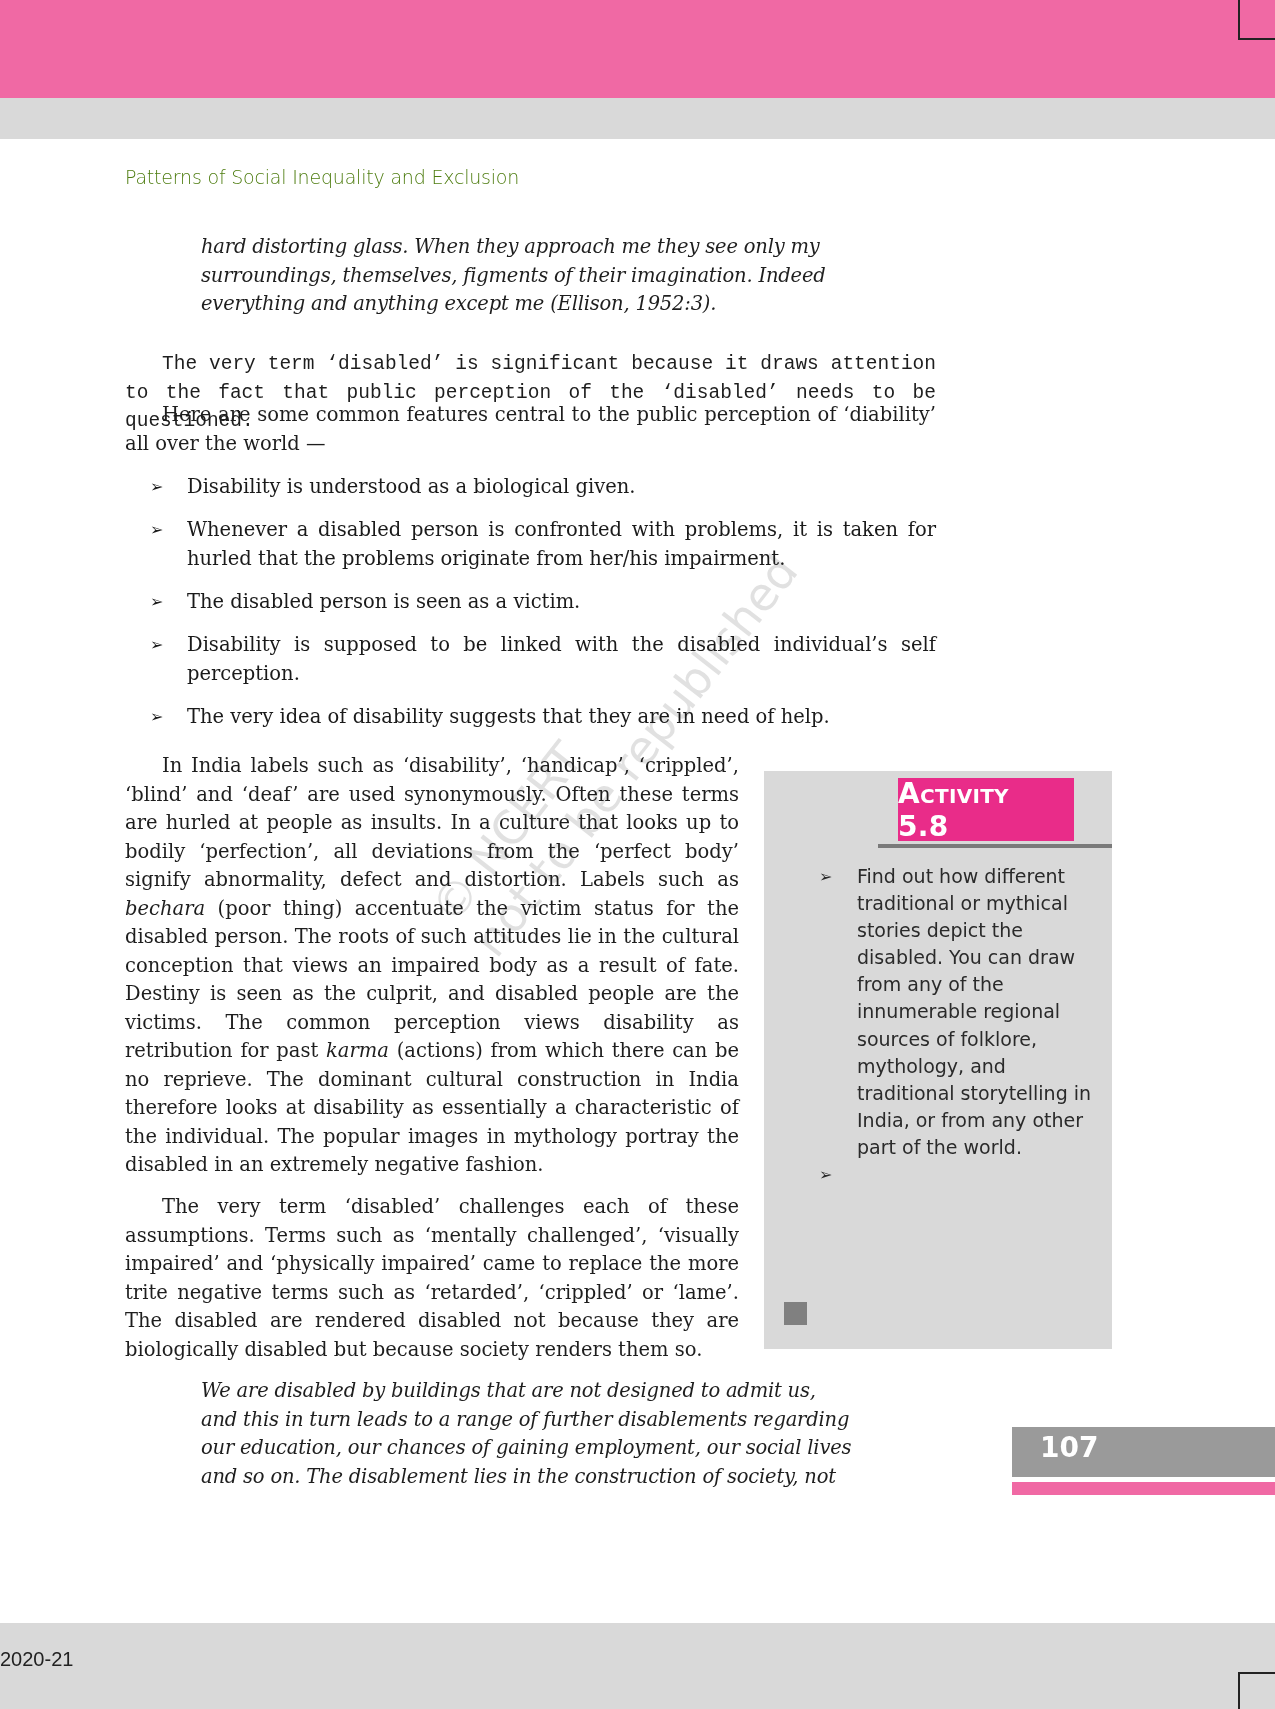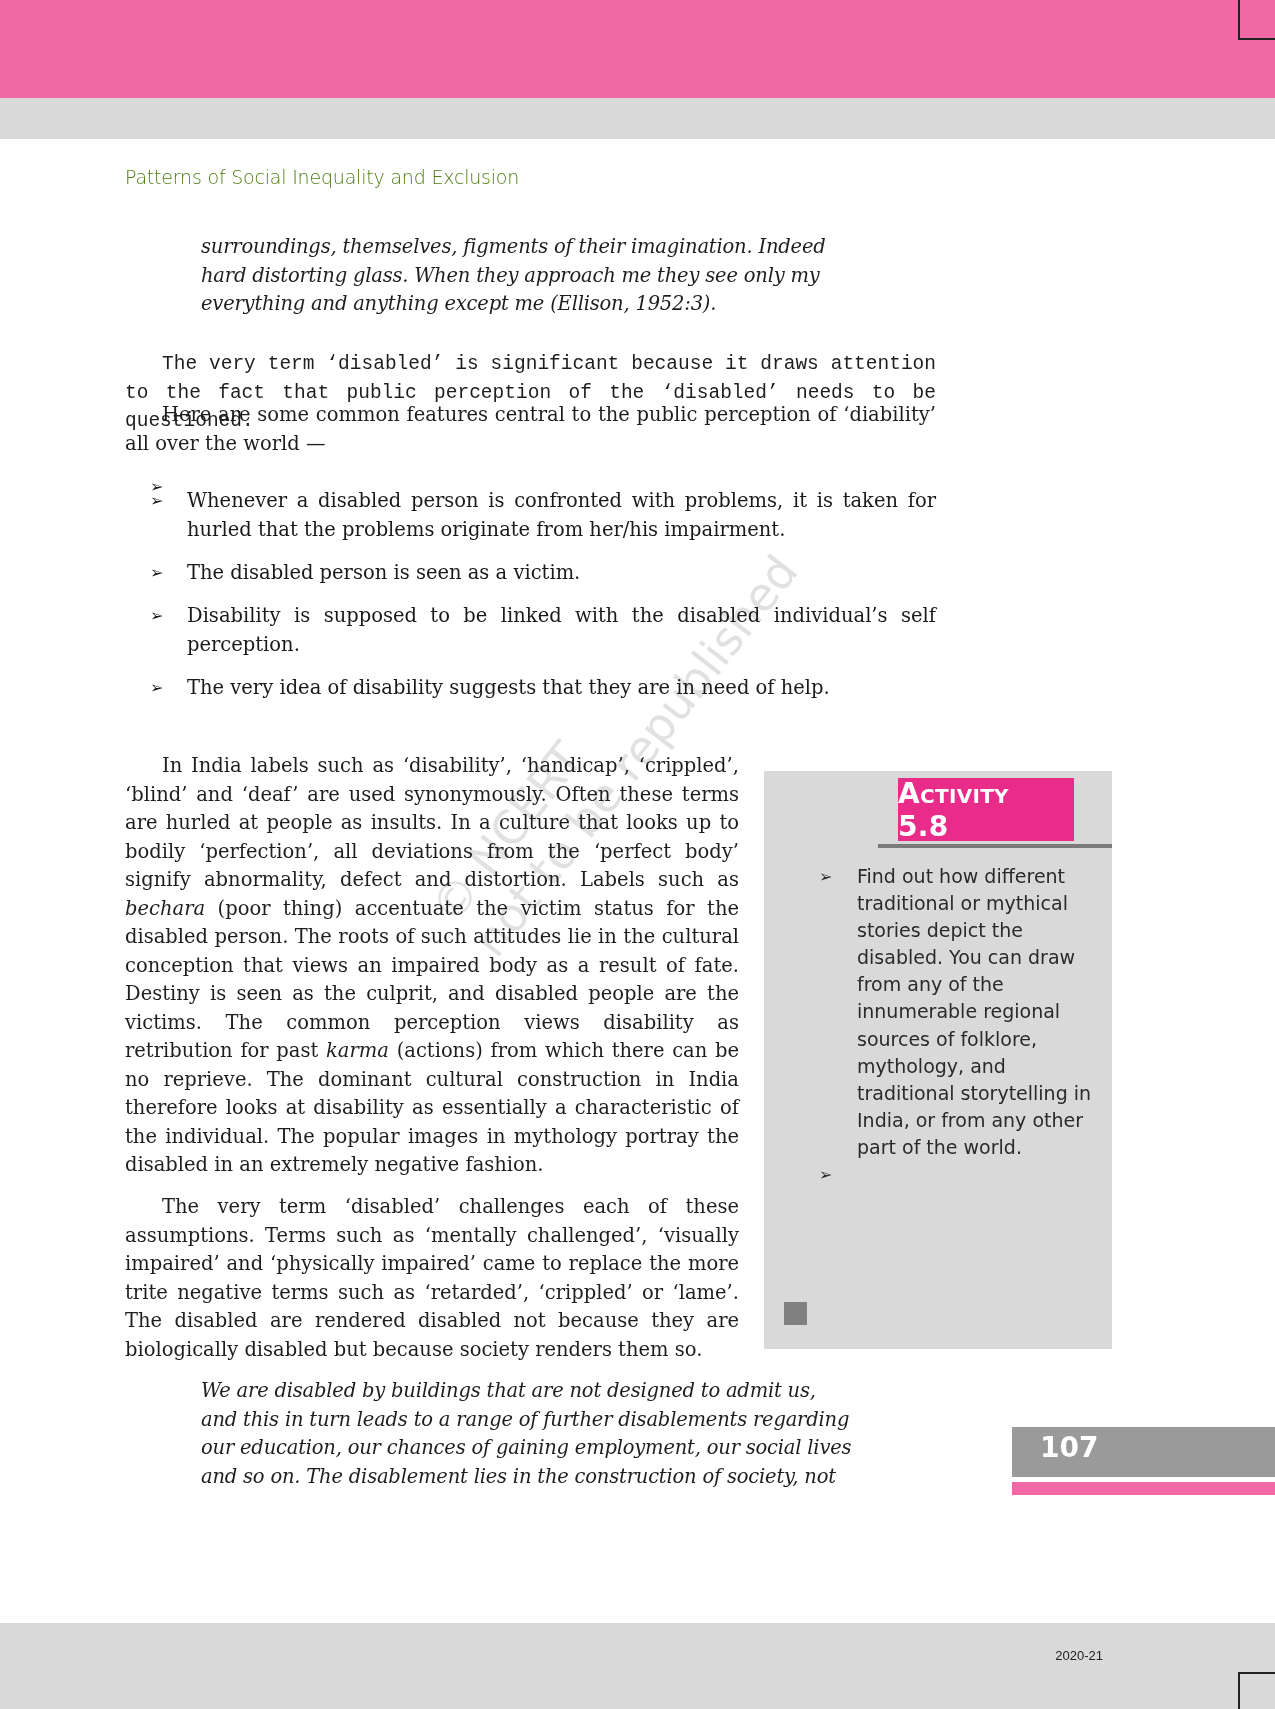--- a/index.html
+++ b/index.html
@@ -37,21 +37,21 @@
     font-family: "DejaVu Sans", sans-serif; font-size: 19px; line-height: 27.1px; color: #2a2a2a; }
   .activity-list li { position: relative; padding-left: 38px; }
   .activity-list .arrow { position: absolute; left: 0; top: 0; font-size: 16px; }
   .activity-square { position: absolute; left: 20px; top: 531px; width: 23px; height: 23px; background: #808080; }
 
   .page-no-box { position: absolute; left: 1012px; top: 1427px; width: 263px; height: 50px; background: #9a9a9a; padding-left: 24px; }
   .page-no { position: absolute; left: 28px; top: 4px; color: #fff; font-family: "DejaVu Sans", sans-serif; font-weight: bold; font-size: 28px; }
   .page-no-stripe { position: absolute; left: 1012px; top: 1482px; width: 263px; height: 13px; background: #f069a4; }
 
   .bottom-band { position: absolute; left: 0; top: 1623px; width: 1275px; height: 86px; background: #d9d9d9; }
-  .year { position: absolute; left: 0; top: 1648px; width: 1103px; text-align: right; font-family: "Liberation Sans", sans-serif; font-size: 13px; color: #222; }
+  .year { position: absolute; left: 0; top: 1648px; width: 1103px; text-align: left; font-family: "Liberation Sans", sans-serif; font-size: 20px; color: #222; }
 
   .watermark {
     position: absolute; left: 420px; top: 900px; transform: rotate(-52deg); transform-origin: left top;
     font-family: "DejaVu Sans", sans-serif; font-size: 46px; line-height: 54px; color: rgba(170,170,170,0.35);
     white-space: nowrap; pointer-events: none;
   }
   i, em { font-style: italic; }
 </style>
 </head>
 <body>
@@ -61,30 +61,30 @@
 <div class="crop-tr"></div>
 
 <div class="running-head">Patterns of Social Inequality and Exclusion</div>
 
 <div class="watermark">
   <div>© NCERT</div>
   <div>not to be republished</div>
 </div>
 
 <div class="text quote" style="left:201px; top:233px; width:700px;">
+  <div>hard distorting glass. When they approach me they see only my</div>
   <div>surroundings, themselves, figments of their imagination. Indeed</div>
-  <div>hard distorting glass. When they approach me they see only my</div>
   <div>everything and anything except me (Ellison, 1952:3).</div>
 </div>
 
 <p class="text para" style="left:125px; top:350px; width:811px;font-family:Liberation Mono, monospace;">The very term ‘disabled’ is significant because it draws attention to the fact that public perception of the ‘disabled’ needs to be questioned.</p>
 <p class="text para" style="left:125px; top:401px; width:811px;">Here are some common features central to the public perception of ‘diability’ all over the world —</p>
 
 <ul class="bullets">
-  <li><span class="arrow">➢</span></li>
+  <li><span class="arrow">➢</span><span>Disability is understood as a biological given.</span></li>
   <li><span class="arrow">➢</span><span>Whenever a disabled person is confronted with problems, it is taken for hurled that the problems originate from her/his impairment.</span></li>
   <li><span class="arrow">➢</span><span>The disabled person is seen as a victim.</span></li>
   <li><span class="arrow">➢</span><span>Disability is supposed to be linked with the disabled individual’s self perception.</span></li>
   <li><span class="arrow">➢</span><span>The very idea of disability suggests that they are in need of help.</span></li>
 </ul>
 
 <p class="text para" style="left:125px; top:752px; width:614px;"><span>In India labels such as ‘disability’, ‘handicap’, ‘crippled’, ‘blind’ and ‘deaf’ are used synonymously. Often these terms are hurled at people as insults.  In a culture  that looks up to bodily ‘perfection’, all deviations from the ‘perfect body’ signify abnormality, defect and distortion.  Labels such as </span><i>bechara</i><span> (poor thing) accentuate the victim status for the disabled person. The roots of such attitudes lie in the cultural conception that views an impaired body as a result of fate. Destiny is seen as the culprit, and disabled people are the victims. The common perception views disability as retribution for past </span><i>karma</i><span> (actions) from which there can be no reprieve. The dominant cultural construction in India therefore looks at disability as essentially a characteristic of the individual. The popular images in mythology portray the disabled in an extremely negative fashion.</span></p>
 
 <p class="text para" style="left:125px; top:1193px; width:614px;">The very term ‘disabled’ challenges each of these assumptions. Terms such as ‘mentally challenged’, ‘visually impaired’ and ‘physically impaired’ came to replace the more trite negative terms such as ‘retarded’, ‘crippled’ or ‘lame’. The disabled are rendered disabled not because they are biologically disabled but because society renders them so.</p>
 

